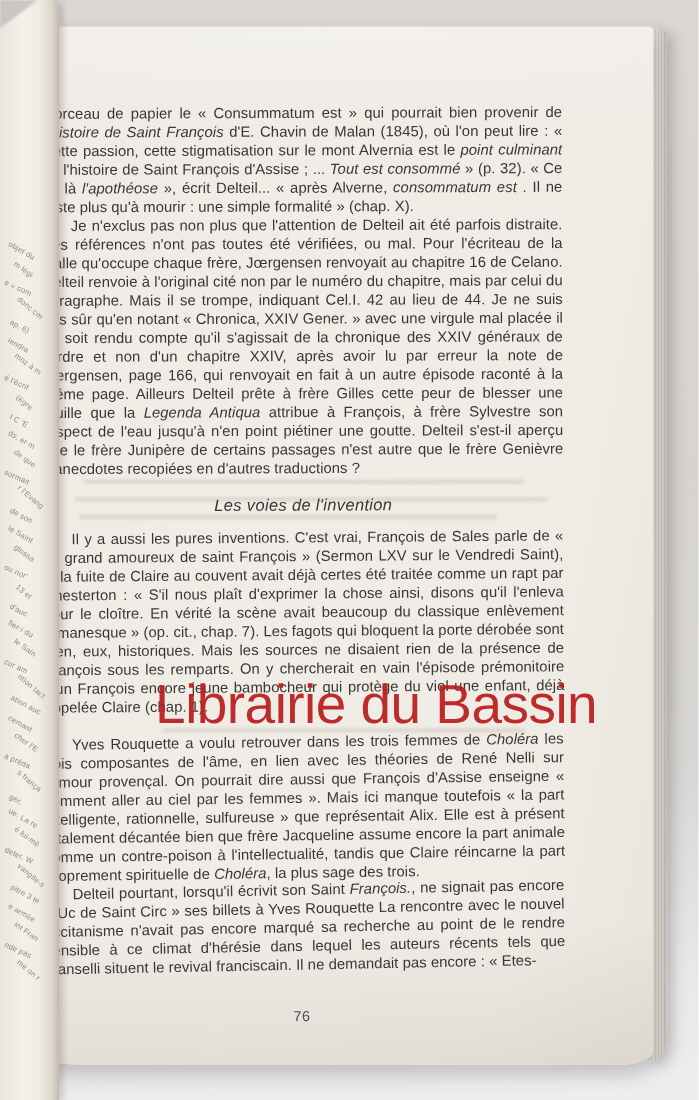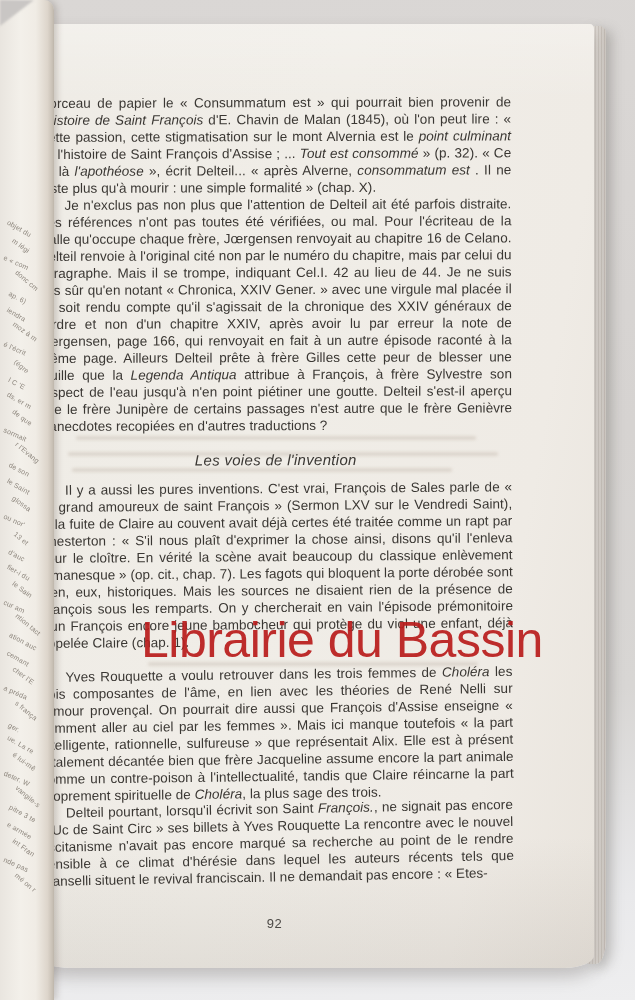--- a/index.html
+++ b/index.html
@@ -109,21 +109,21 @@
 
     <div class="text-col" id="text-col">
         <p class="block b0"><span>morceau de papier le « Consummatum est » qui pourrait bien provenir de l'</span><span class="it">Histoire de Saint François</span><span> d'E. Chavin de Malan (1845), où l'on peut lire : « Cette passion, cette stigmatisation sur le mont Alvernia est le </span><span class="it">point culminant</span><span> de l'histoire de Saint François d'Assise ; ... </span><span class="it">Tout est consommé</span><span> » (p. 32). « Ce fut là </span><span class="it">l'apothéose</span><span> », écrit Delteil... « après Alverne, </span><span class="it">consommatum est</span><span> . Il ne reste plus qu'à mourir : une simple formalité » (chap. X).</span></p>
         <p class="block b1 indent"><span>Je n'exclus pas non plus que l'attention de Delteil ait été parfois distraite. Ses références n'ont pas toutes été vérifiées, ou mal. Pour l'écriteau de la stalle qu'occupe chaque frère, Jœrgensen renvoyait au chapitre 16 de Celano. Delteil renvoie à l'original cité non par le numéro du chapitre, mais par celui du paragraphe. Mais il se trompe, indiquant Cel.I. 42 au lieu de 44. Je ne suis pas sûr qu'en notant « Chronica, XXIV Gener. » avec une virgule mal placée il se soit rendu compte qu'il s'agissait de la chronique des XXIV généraux de l'ordre et non d'un chapitre XXIV, après avoir lu par erreur la note de Jœrgensen, page 166, qui renvoyait en fait à un autre épisode raconté à la même page. Ailleurs Delteil prête à frère Gilles cette peur de blesser une feuille que la </span><span class="it">Legenda Antiqua</span><span> attribue à François, à frère Sylvestre son respect de l'eau jusqu'à n'en point piétiner une goutte. Delteil s'est-il aperçu que le frère Junipère de certains passages n'est autre que le frère Genièvre d'anecdotes recopiées en d'autres traductions ?</span></p>
         <h2 class="block b2"><span class="it">Les voies de l'invention</span></h2>
         <p class="block b3 indent"><span>Il y a aussi les pures inventions. C'est vrai, François de Sales parle de « ce grand amoureux de saint François » (Sermon LXV sur le Vendredi Saint), et la fuite de Claire au couvent avait déjà certes été traitée comme un rapt par Chesterton : « S'il nous plaît d'exprimer la chose ainsi, disons qu'il l'enleva pour le cloître. En vérité la scène avait beaucoup du classique enlèvement romanesque » (op. cit., chap. 7). Les fagots qui bloquent la porte dérobée sont bien, eux, historiques. Mais les sources ne disaient rien de la présence de François sous les remparts. On y chercherait en vain l'épisode prémonitoire d'un François encore jeune bambocheur qui protège du viol une enfant, déjà appelée Claire (chap. 1).</span></p>
         <p class="block b4 indent gap"><span>Yves Rouquette a voulu retrouver dans les trois femmes de </span><span class="it">Choléra</span><span> les trois composantes de l'âme, en lien avec les théories de René Nelli sur l'amour provençal. On pourrait dire aussi que François d'Assise enseigne « comment aller au ciel par les femmes ». Mais ici manque toutefois « la part intelligente, rationnelle, sulfureuse » que représentait Alix. Elle est à présent totalement décantée bien que frère Jacqueline assume encore la part animale comme un contre-poison à l'intellectualité, tandis que Claire réincarne la part proprement spirituelle de </span><span class="it">Choléra</span><span>, la plus sage des trois.</span></p>
         <p class="block b5 indent"><span>Delteil pourtant, lorsqu'il écrivit son Saint </span><span class="it">François.</span><span>, ne signait pas encore « Uc de Saint Circ » ses billets à Yves Rouquette  La rencontre avec le nouvel occitanisme n'avait pas encore marqué sa recherche au point de le rendre sensible à ce climat d'hérésie dans lequel les auteurs récents tels que Manselli situent le revival franciscain. Il ne demandait pas encore : « Etes-</span></p>
       </div>
 
-    <div class="page-number">92</div>
+    <div class="page-number">76</div>
   </div>
 
   <div class="left-page" id="left-page">
       <span class="frag" style="top: 225px; left: 6px; transform: rotate(30deg);">objet du</span>
       <span class="frag" style="top: 242.2px; left: 11px; transform: rotate(36deg);">m légi</span>
       <span class="frag" style="top: 259.4px; left: 3px; transform: rotate(24deg);">e « com</span>
       <span class="frag" style="top: 276.6px; left: 13px; transform: rotate(40deg);">donc cm</span>
       <span class="frag" style="top: 293.8px; left: 8px; transform: rotate(28deg);">ap. 6)</span>
       <span class="frag" style="top: 311px; left: 6px; transform: rotate(30deg);">iendra</span>
       <span class="frag" style="top: 328.2px; left: 11px; transform: rotate(36deg);">moz à m</span>

